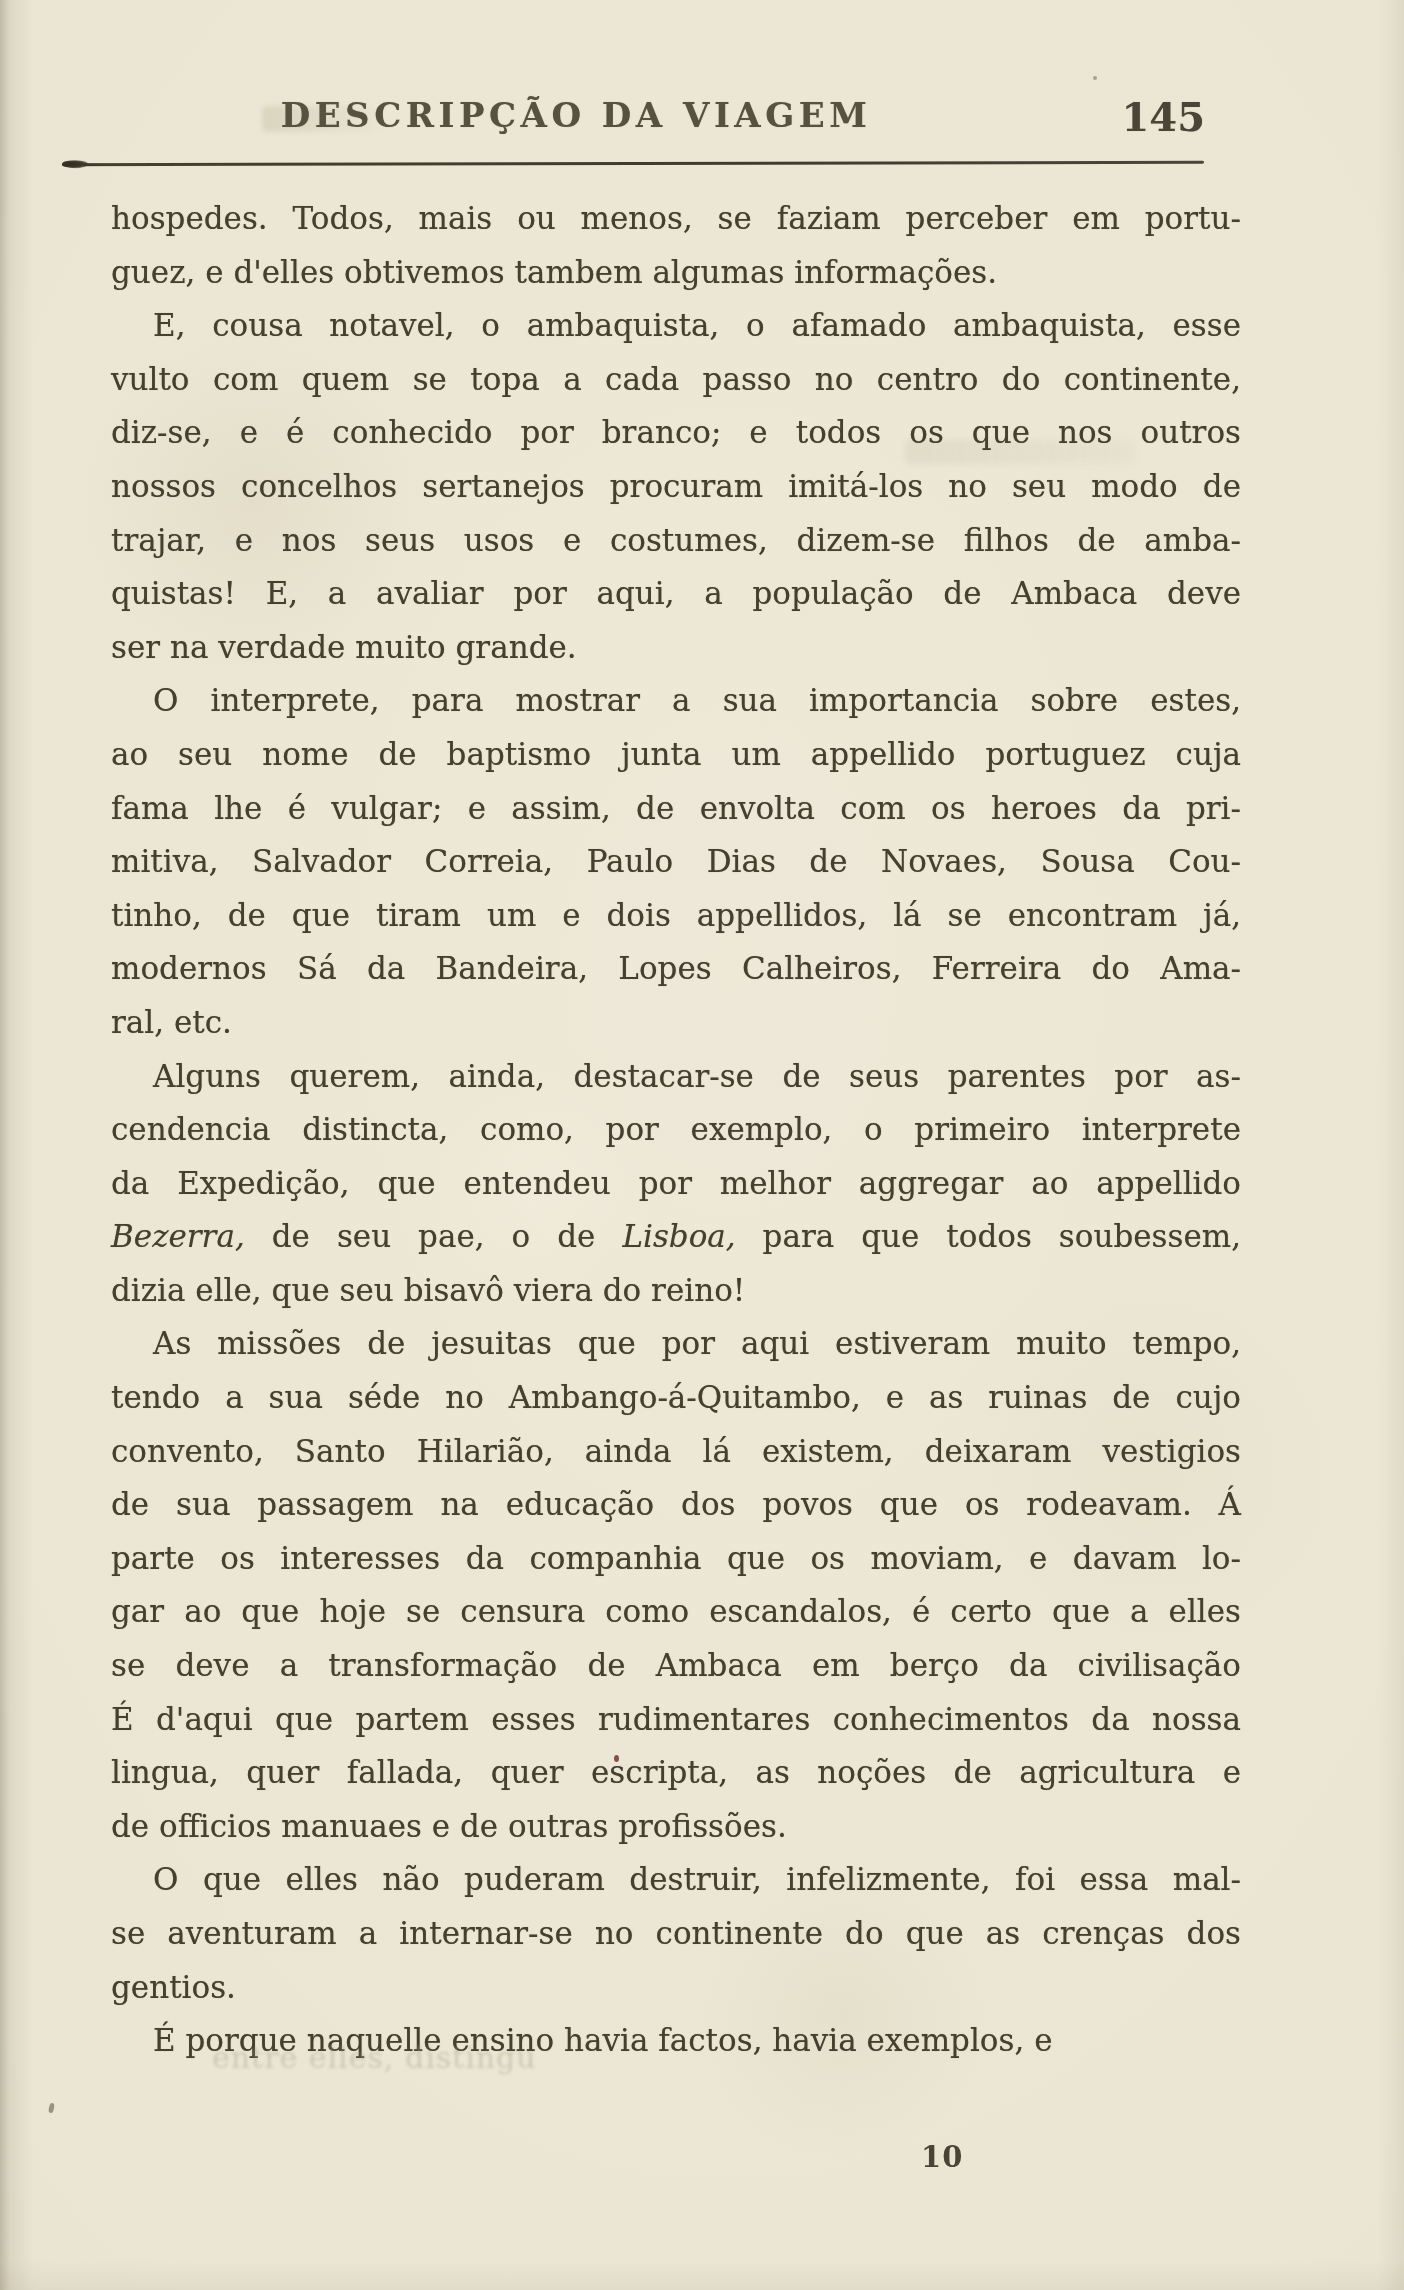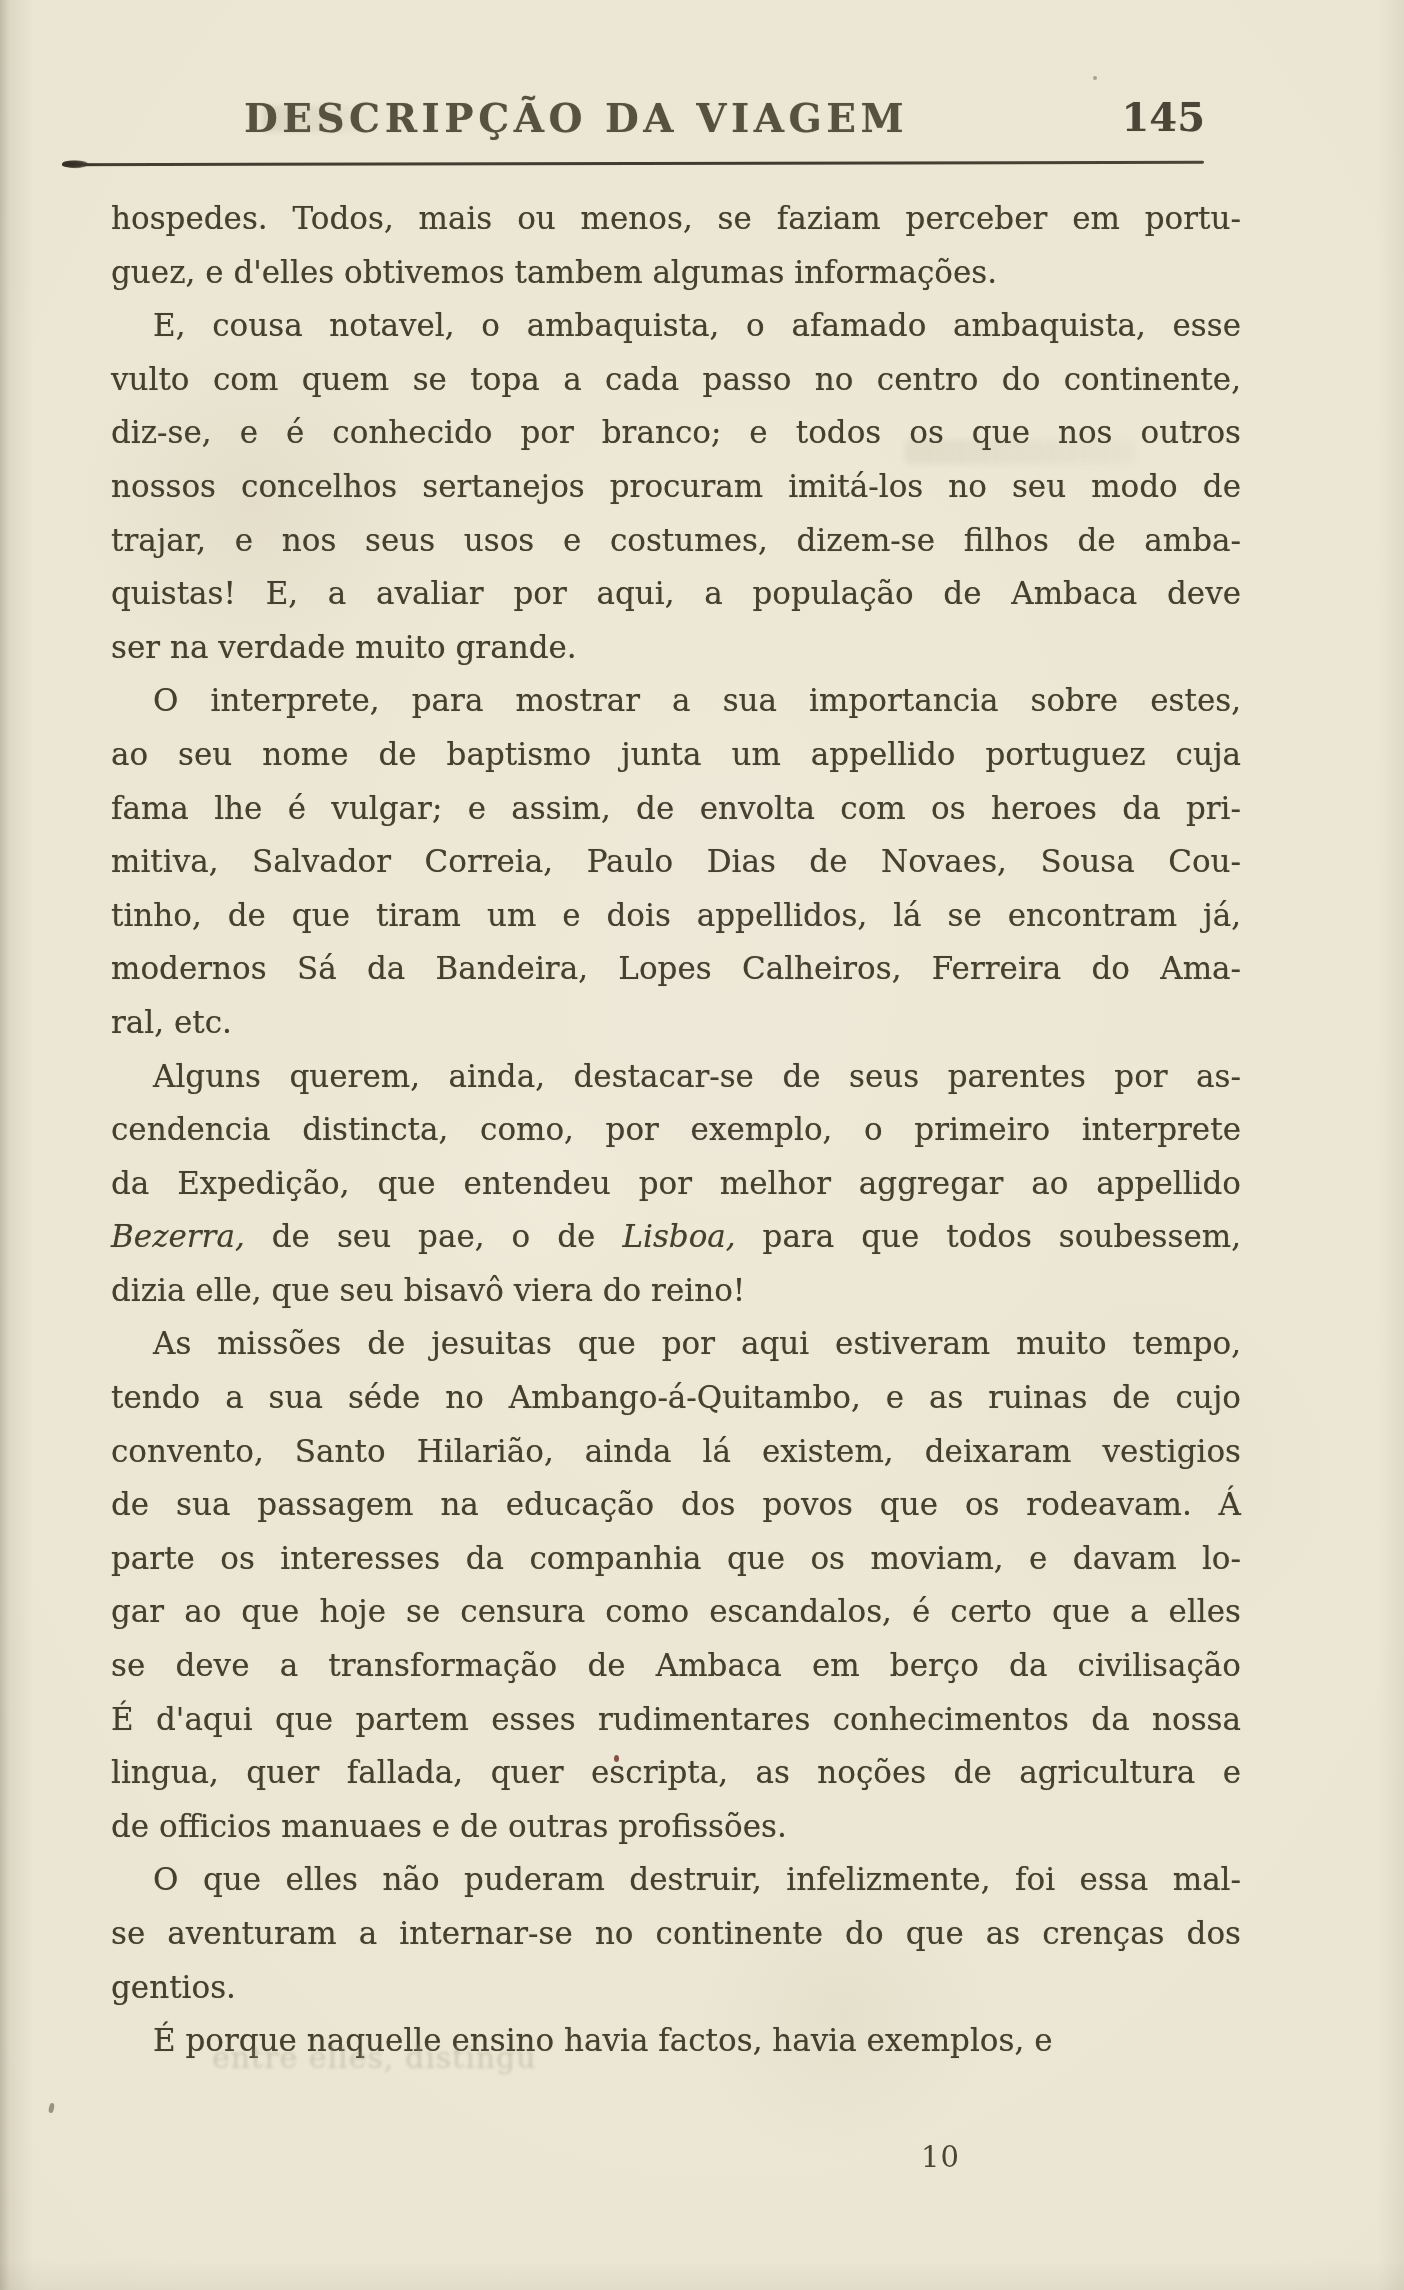--- a/index.html
+++ b/index.html
@@ -22,21 +22,21 @@
   .page::before{
     content:"";position:absolute;inset:0;pointer-events:none;
     background:
       radial-gradient(circle 260px at 18% 22%, rgba(214,206,180,0.35), rgba(214,206,180,0) 70%),
       radial-gradient(circle 300px at 82% 64%, rgba(222,215,190,0.30), rgba(222,215,190,0) 70%),
       radial-gradient(circle 220px at 60% 88%, rgba(215,208,182,0.28), rgba(215,208,182,0) 70%),
       radial-gradient(circle 180px at 38% 52%, rgba(245,241,226,0.35), rgba(245,241,226,0) 70%);
   }
   .running-head{
     position:absolute;top:95px;left:576px;transform:translateX(-50%);
-    font-size:39px;font-weight:bold;letter-spacing:4.5px;
+    font-size:34px;font-weight:bold;letter-spacing:4.5px;
     color:#57523f;white-space:nowrap;
     text-shadow:0 0 1px rgba(87,82,63,0.35);
   }
   .page-num{
     position:absolute;top:93px;right:199px;
     font-size:40px;color:#4a4536;
     text-shadow:0 0 1px rgba(74,69,54,0.3);
     font-weight:bold;
   }
   .rule{
@@ -59,21 +59,21 @@
   .line{
     height:53.6px;line-height:53.6px;
     text-align:justify;text-align-last:justify;
     white-space:nowrap;
   }
   .line.endline{text-align-last:left;white-space:normal;}
   .line.indent{text-indent:42px;}
   .it{font-style:italic;}
   .signature{
     position:absolute;left:921px;top:2140px;
-    font-size:29px;font-weight:normal;color:#4a4536;letter-spacing:1px;
+    font-size:29px;font-weight:bold;color:#4a4536;letter-spacing:1px;
   }
   
   .ghost{
     position:absolute;color:#a39d82;opacity:0.42;filter:blur(1.6px);
     font-size:30px;pointer-events:none;white-space:nowrap;
   }
   .ghost-line{left:212px;top:2040px;letter-spacing:1px;}
   .ghost-smudge{
     position:absolute;left:262px;top:106px;width:125px;height:26px;
     background:linear-gradient(90deg, rgba(160,152,120,0.22), rgba(160,152,120,0.10) 60%, rgba(160,152,120,0));

